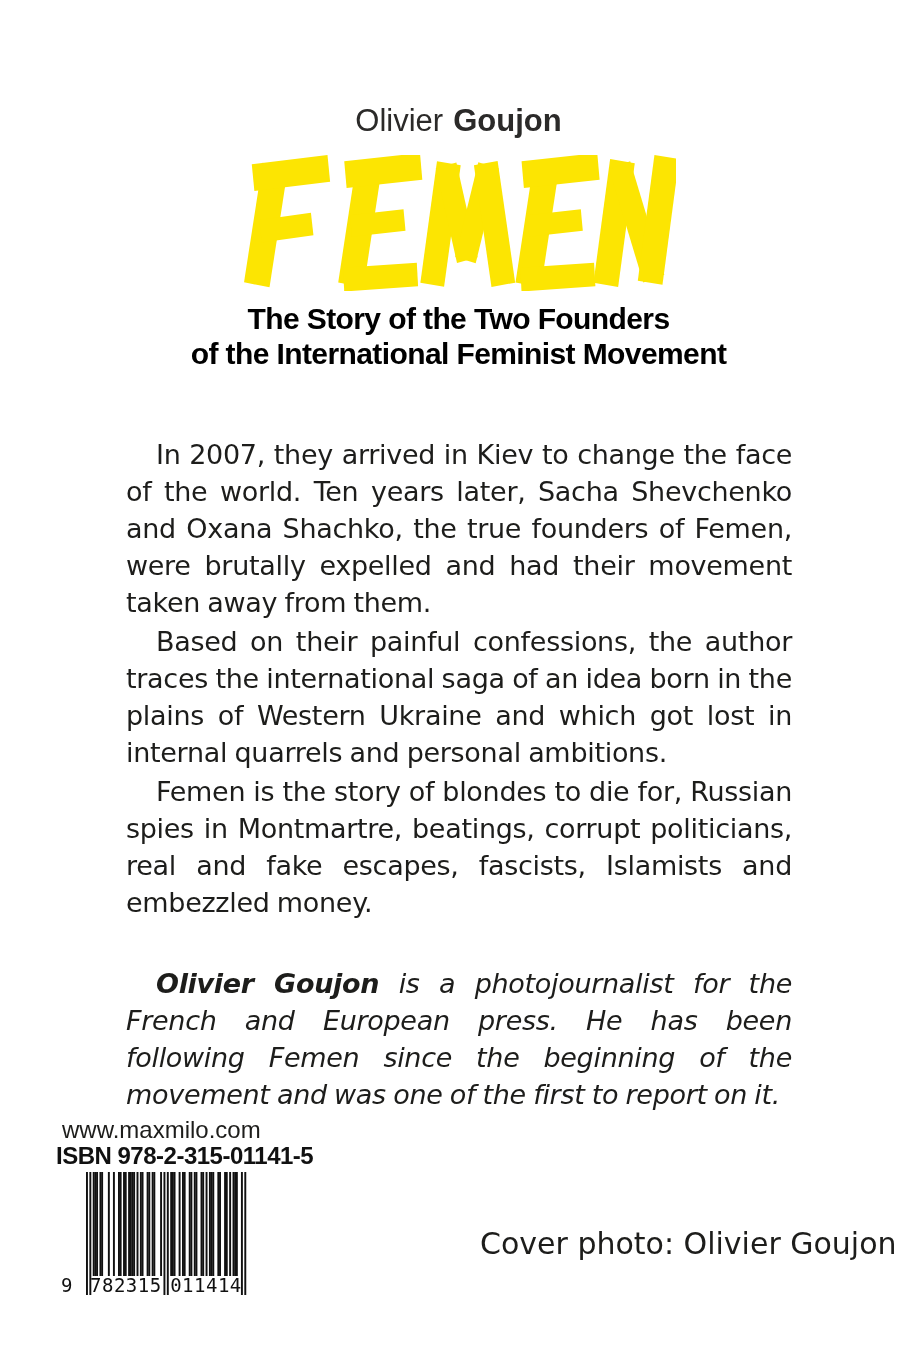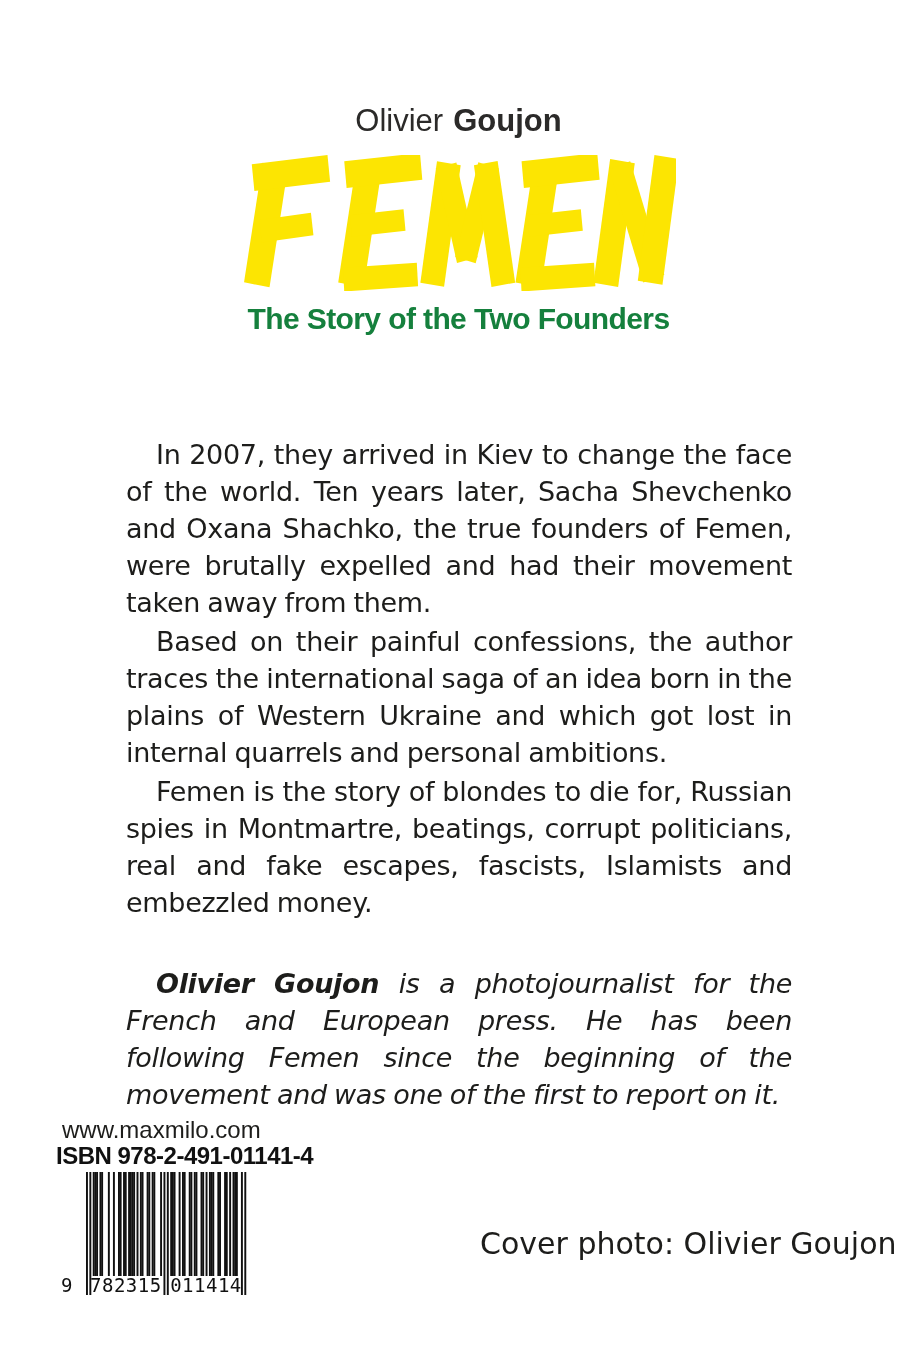--- a/index.html
+++ b/index.html
@@ -11,21 +11,21 @@
   .sr-text{position:absolute;width:1px;height:1px;overflow:hidden;clip:rect(0 0 0 0);white-space:nowrap;}
 
   
   .author{top:103px;left:0;width:917px;text-align:center;
     font-family:"Liberation Sans",sans-serif;font-size:31px;color:#2b2a29;letter-spacing:0px;}
   .author .last{font-weight:700;margin-left:10px;}
   .logo-wrap{top:155px;left:50%;transform:translateX(-50%);width:434px;height:136px;}
   .logo-wrap svg{display:block;}
   .subtitle{top:301px;left:0;width:917px;text-align:center;
     font-family:"Liberation Sans",sans-serif;font-weight:700;font-size:30px;line-height:35px;
-    color:#15803d;letter-spacing:-0.6px;}
+    color:#000000;letter-spacing:-0.6px;}
 
   
   .blurb{left:126px;top:436px;width:666px;font-size:27px;line-height:37px;
     text-align:justify;letter-spacing:-0.3px;word-spacing:-1px;color:#1d1d1b;}
   .blurb p{margin:0;text-indent:30px;}
   .blurb p + p{margin-top:2px;}
   .blurb .about{margin-top:44px;font-style:italic;}
   .blurb .about strong{font-weight:700;}
 
   
@@ -74,31 +74,32 @@
 
       <path d="M394 126 L412 6" stroke-width="27"></path>
       <path d="M409 10 L446 120" stroke-width="24"></path>
       <path d="M442 124 L460 2" stroke-width="27"></path>
     </g>
   </svg>
 </div>
 
 <div class="abs subtitle">
   <div>The Story of the Two Founders</div>
+  <div>of the International Feminist Movement</div>
 </div>
 
 <div class="abs blurb">
   <p>In 2007, they arrived in Kiev to change the face of the world. Ten years later, Sacha Shevchenko and Oxana Shachko, the true founders of Femen, were brutally expelled and had their movement taken away from them.</p>
   <p>Based on their painful confessions, the author traces the international saga of an idea born in the plains of Western Ukraine and which got lost in internal quarrels and personal ambitions.</p>
   <p>Femen is the story of blondes to die for, Russian spies in Montmartre, beatings, corrupt politicians, real and fake escapes, fascists, Islamists and embezzled money.</p>
   <p class="about"><strong>Olivier Goujon</strong><span> is a photojournalist for the French and European press. He has been following Femen since the beginning of the movement and was one of the first to report on it.</span></p>
 </div>
 
 <div class="abs website">www.maxmilo.com</div>
-<div class="abs isbn">ISBN 978-2-491-01141-4</div>
+<div class="abs isbn">ISBN 978-2-315-01141-5</div>
 
 <div class="abs barcode">
   <svg width="162" height="124" viewBox="0 0 162 124" fill="#111111" aria-hidden="true">
       <rect x="1.00" y="0" width="1.93" height="123"></rect>
       <rect x="4.37" y="0" width="1.93" height="123"></rect>
       <rect x="7.74" y="0" width="1.93" height="104"></rect>
       <rect x="9.42" y="0" width="1.93" height="104"></rect>
       <rect x="11.11" y="0" width="1.93" height="104"></rect>
       <rect x="14.47" y="0" width="1.93" height="104"></rect>
       <rect x="16.16" y="0" width="1.93" height="104"></rect>

